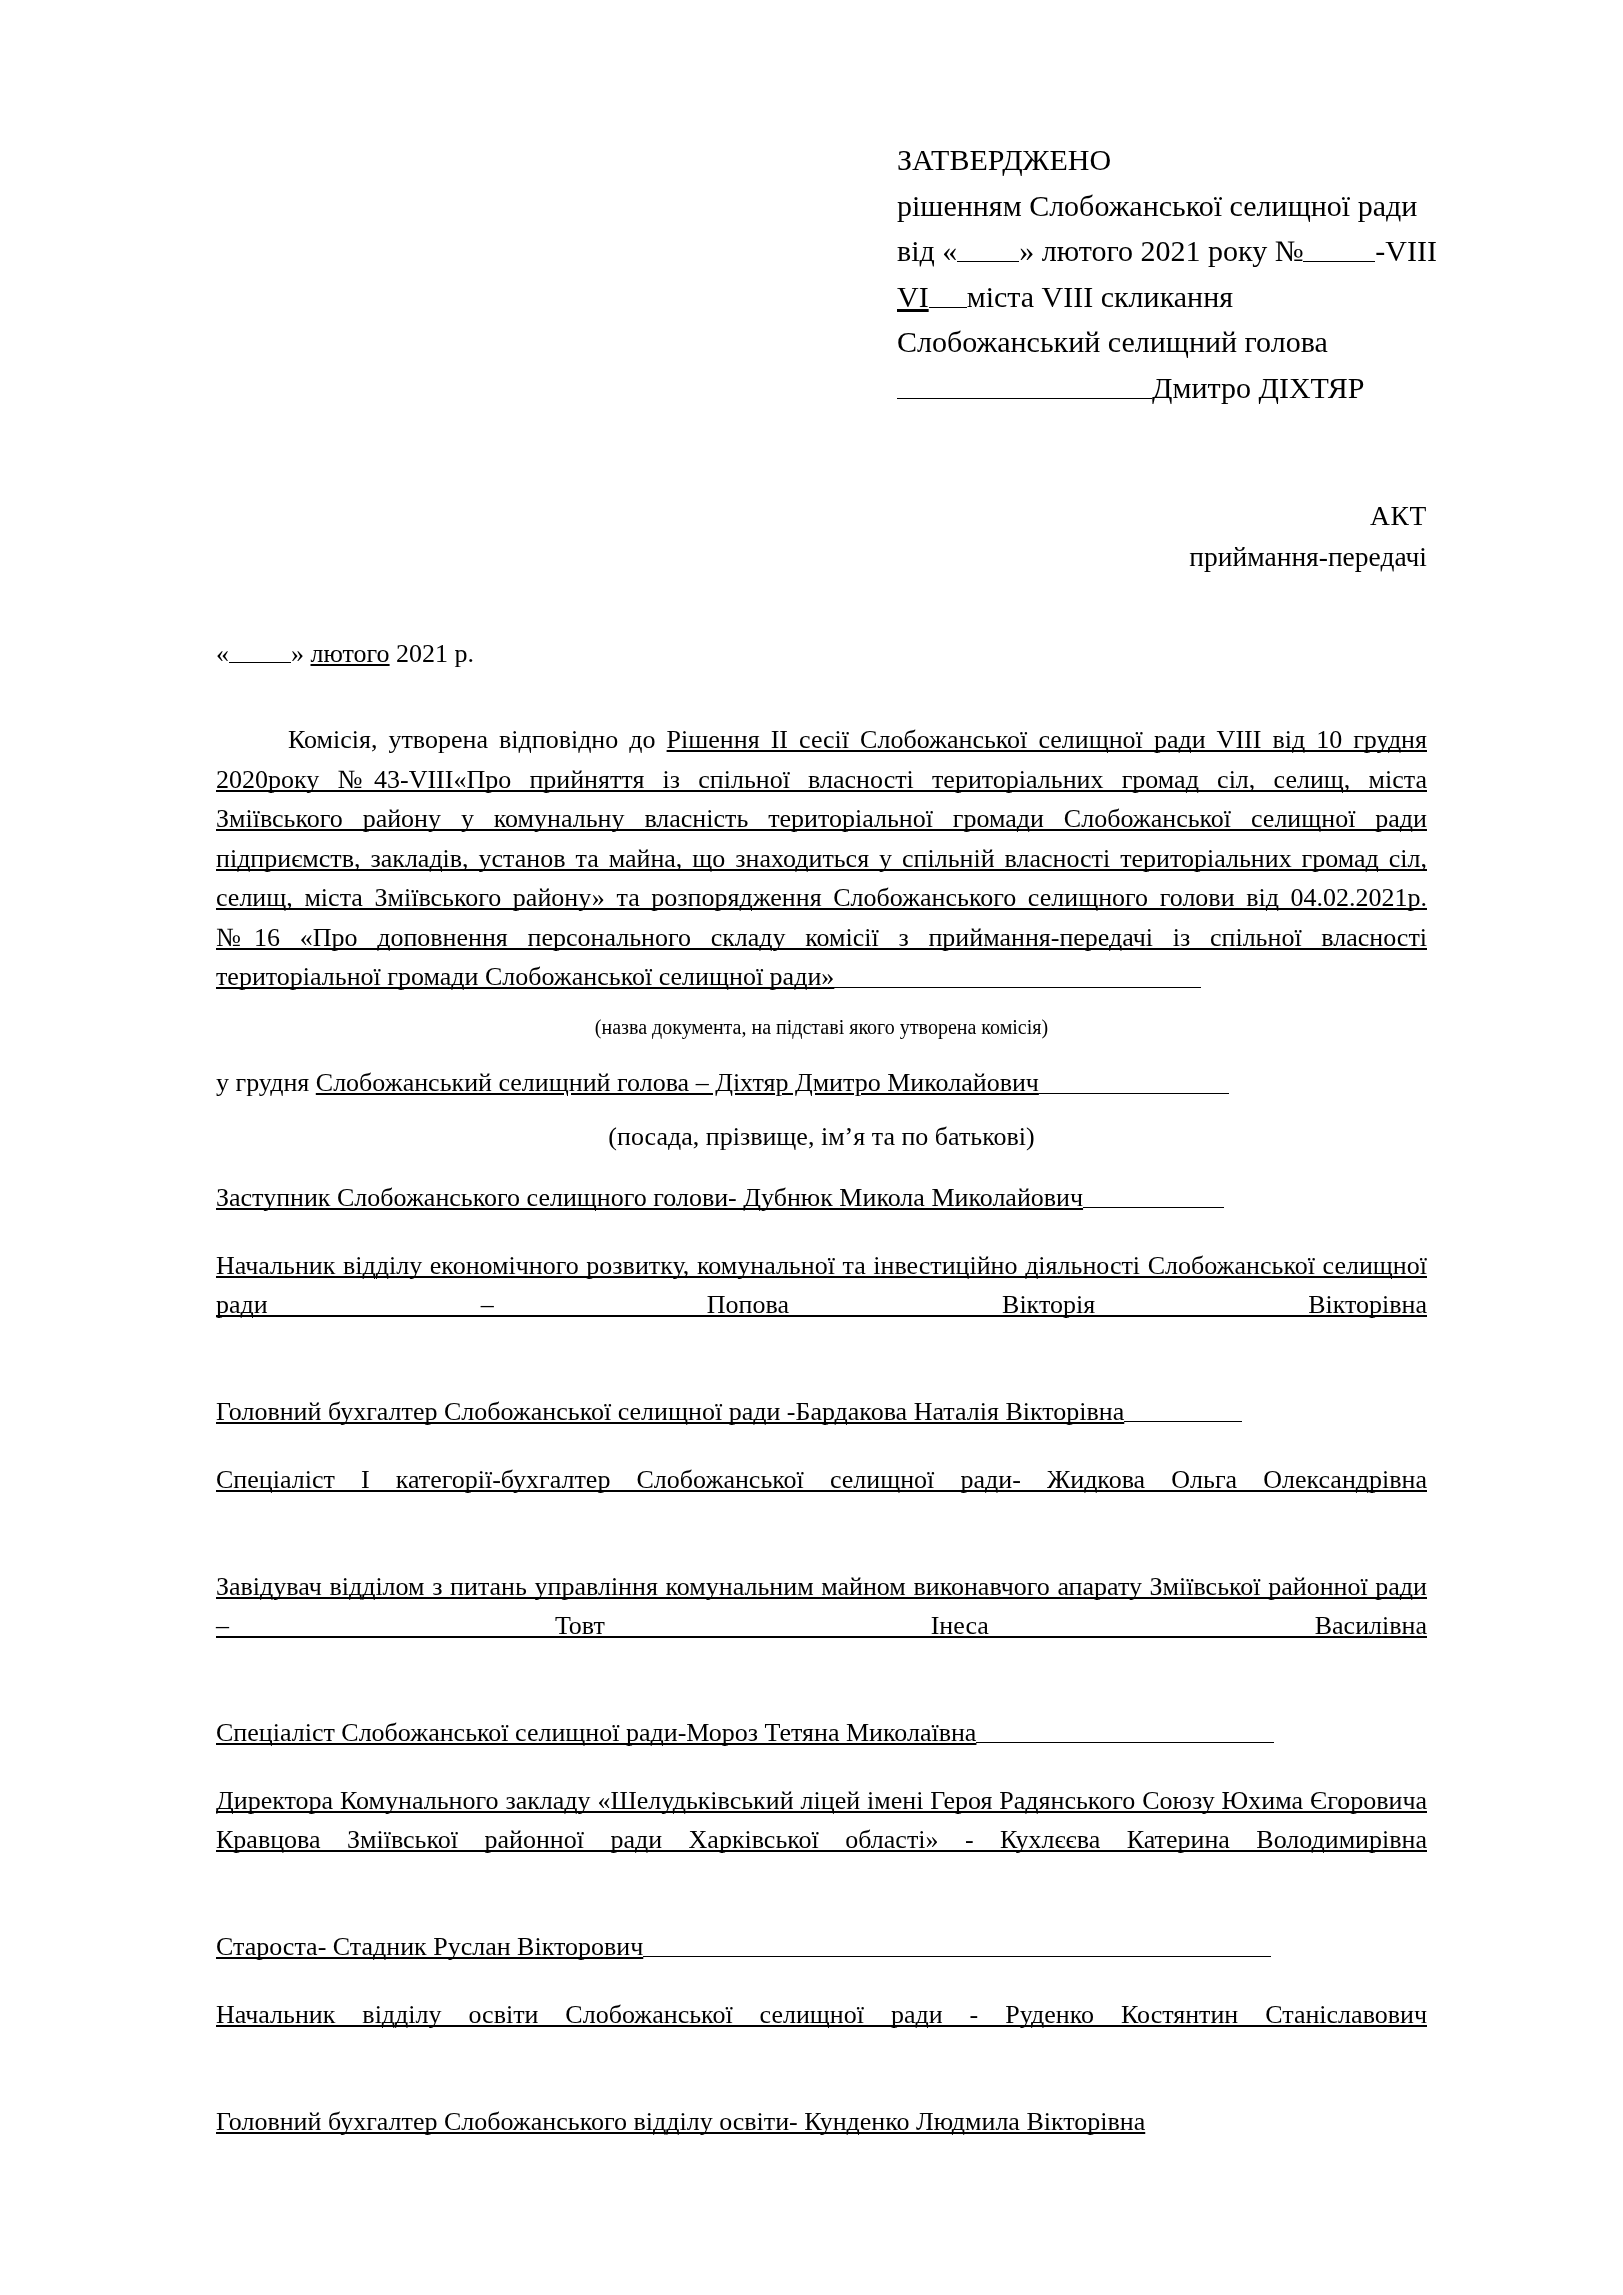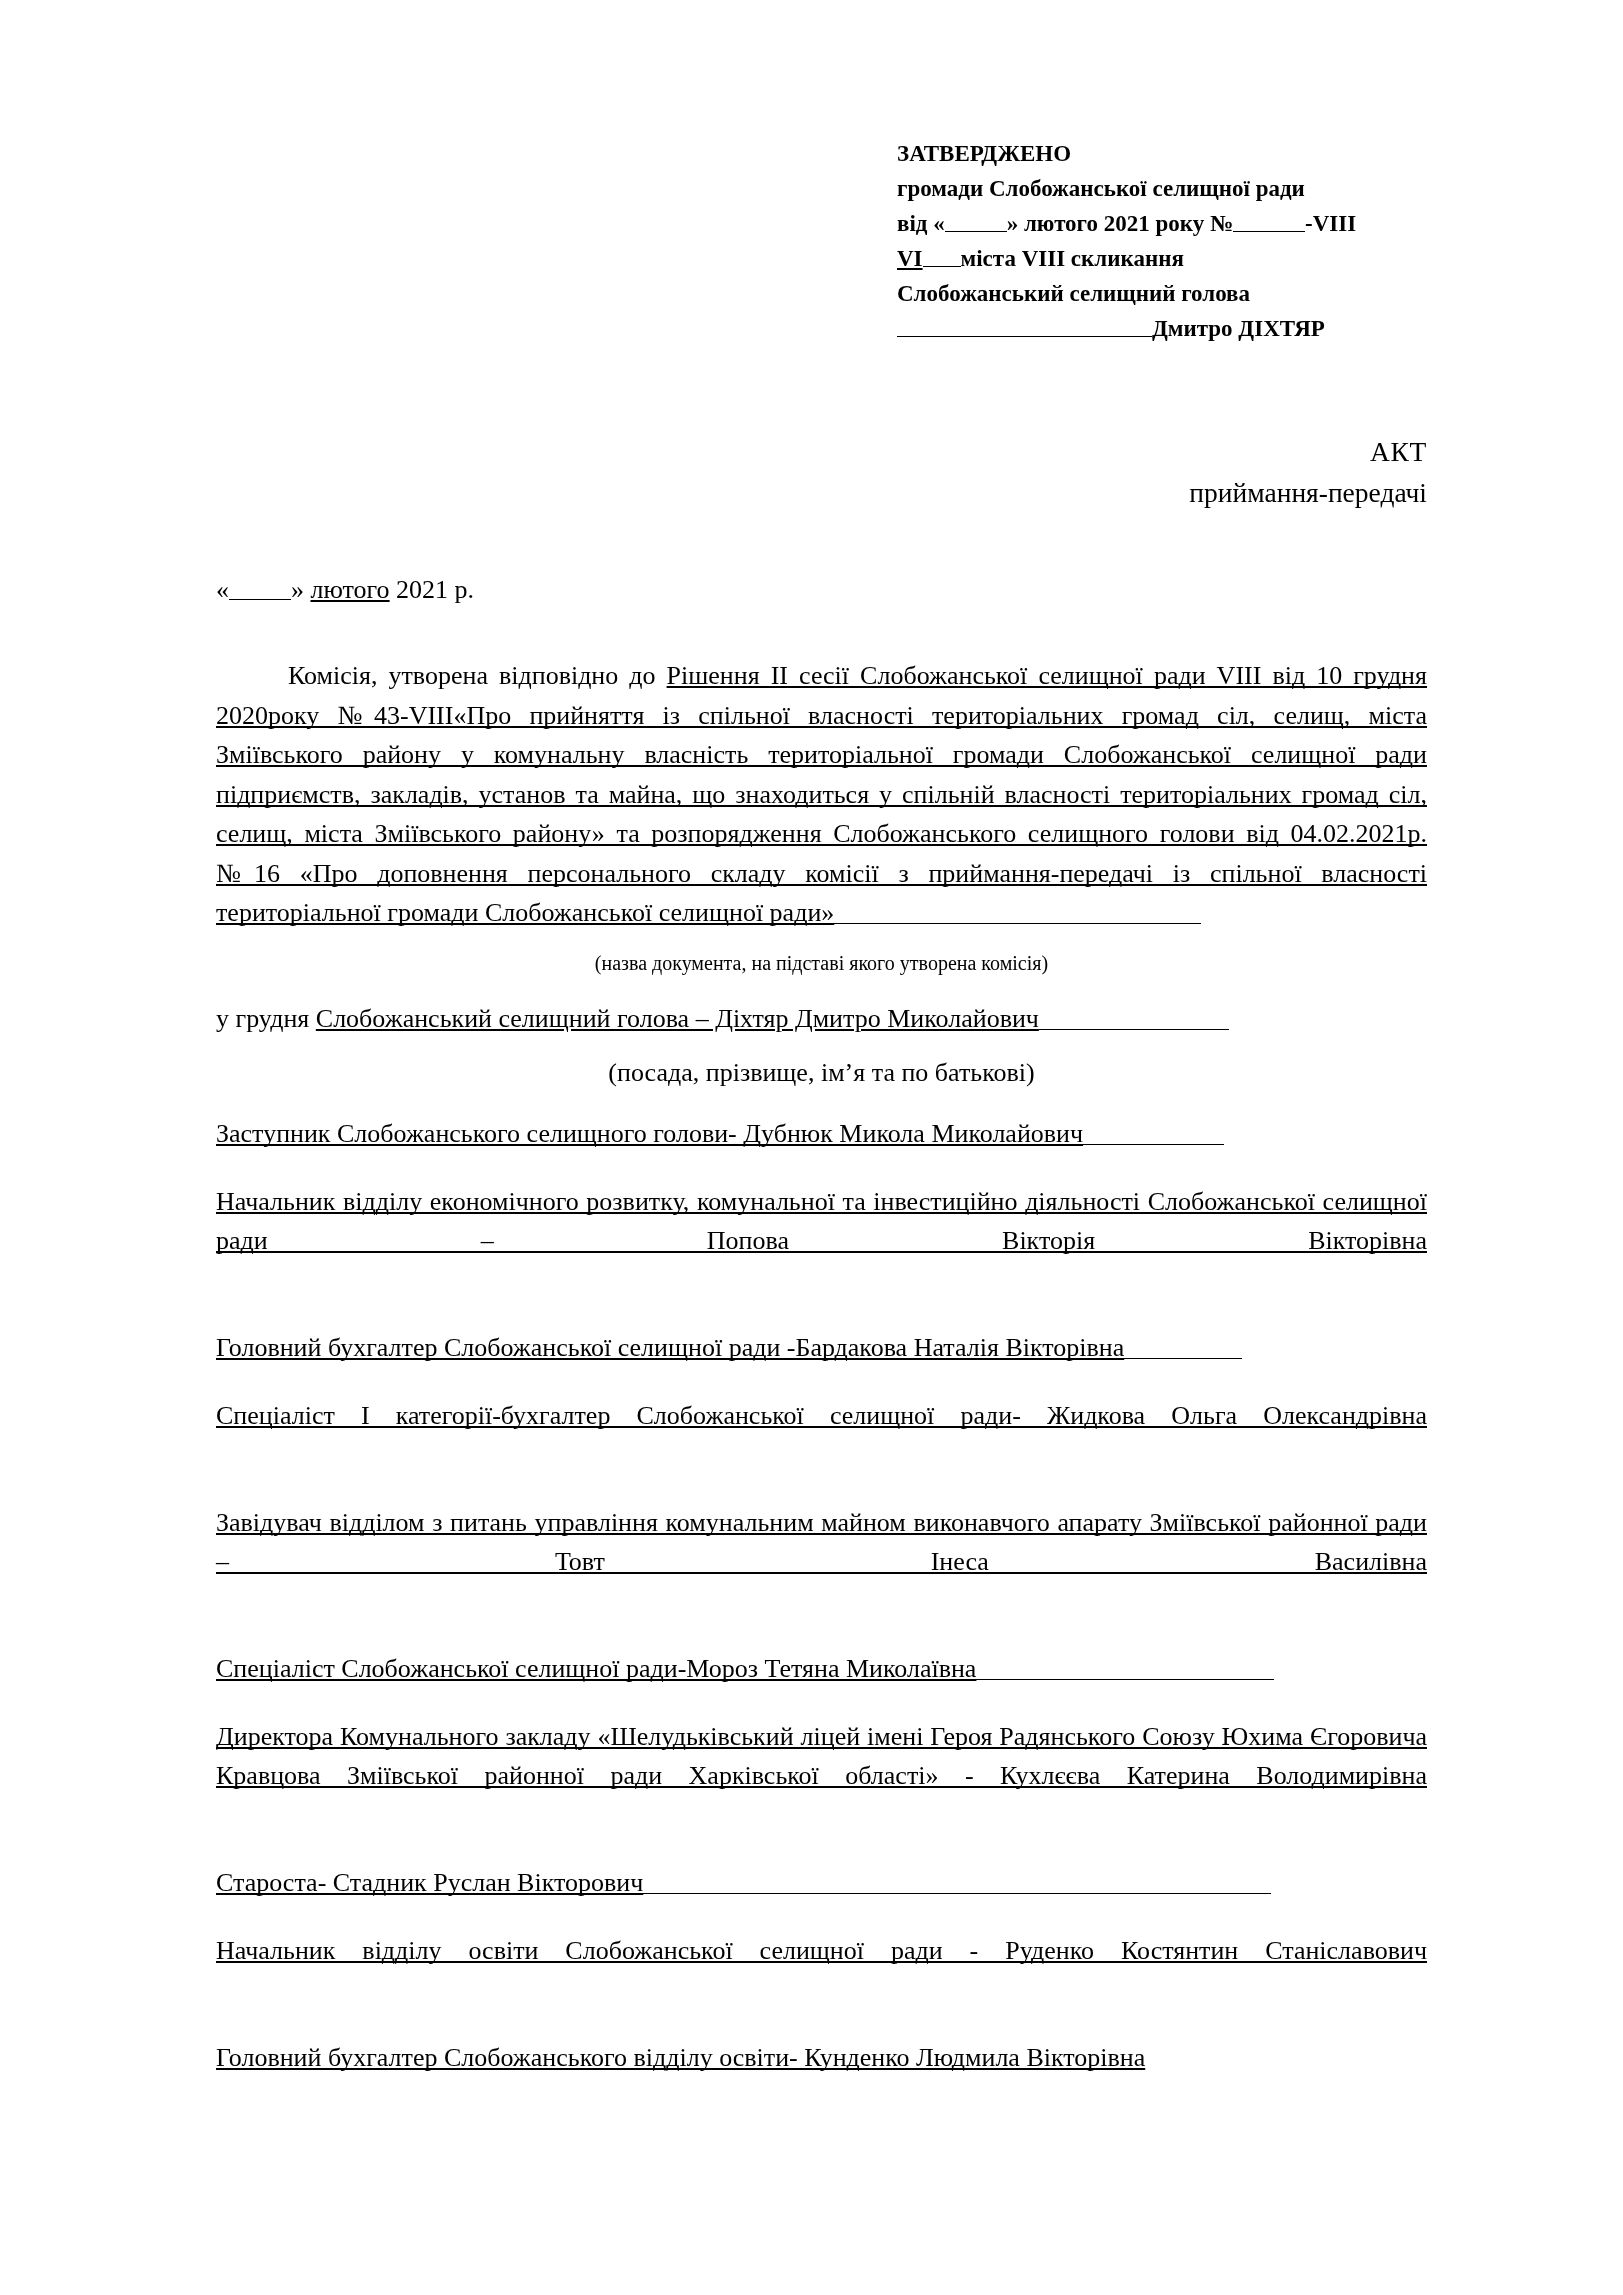--- a/index.html
+++ b/index.html
@@ -16,23 +16,22 @@
     height: 2295px;
     box-sizing: border-box;
     padding: 137px 196px 79px 216px;
     position: relative;
     background: #ffffff;
   }
 
   
   .approval {
     margin-left: 681px;
-    font-size: 23px;
+    font-size: 30px;
     line-height: 1.52;
-    font-weight: bold;
   }
   .approval .line {
     white-space: nowrap;
   }
   .u {
     text-decoration: underline;
   }
   .blank-short {
     display: inline-block;
     width: 62px;
@@ -145,21 +144,21 @@
     text-align-last: justify;
   }
 </style>
 </head>
 <body>
 
 <div class="page">
 
   <div class="approval">
     <div class="line">ЗАТВЕРДЖЕНО</div>
-    <div class="line">громади Слобожанської селищної ради</div>
+    <div class="line">рішенням Слобожанської селищної ради</div>
     <div class="line">
       <span>від «</span><span class="blank-short"></span><span>» лютого 2021 року №</span><span class="blank-mid"></span><span>-VIII</span>
     </div>
     <div class="line">
       <span class="u">VI</span><span class="blank-tiny"></span><span>міста VIII скликання</span>
     </div>
     <div class="line">Слобожанський селищний голова</div>
     <div class="line">
       <span class="blank-long"></span><span>Дмитро   ДІХТЯР</span>
     </div>

